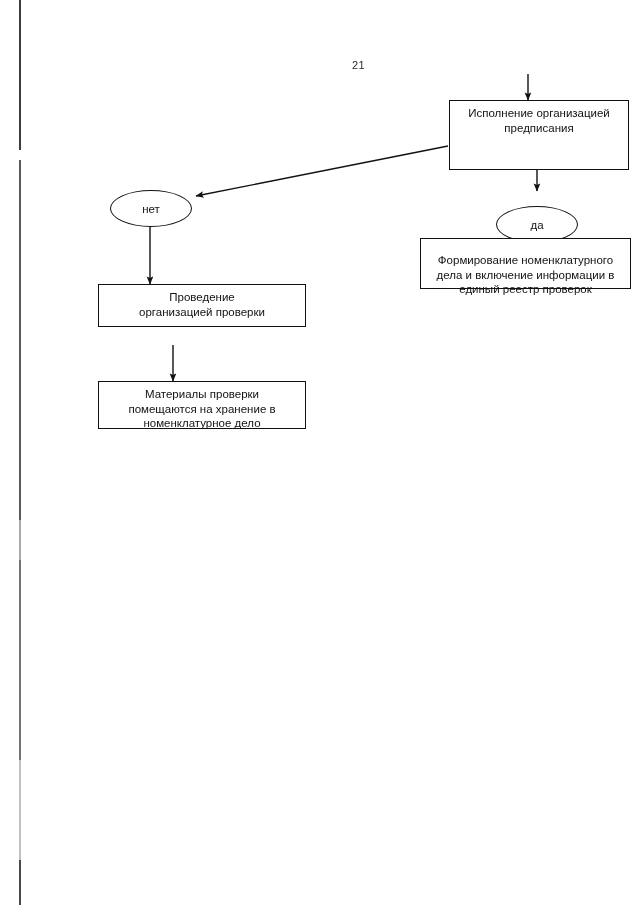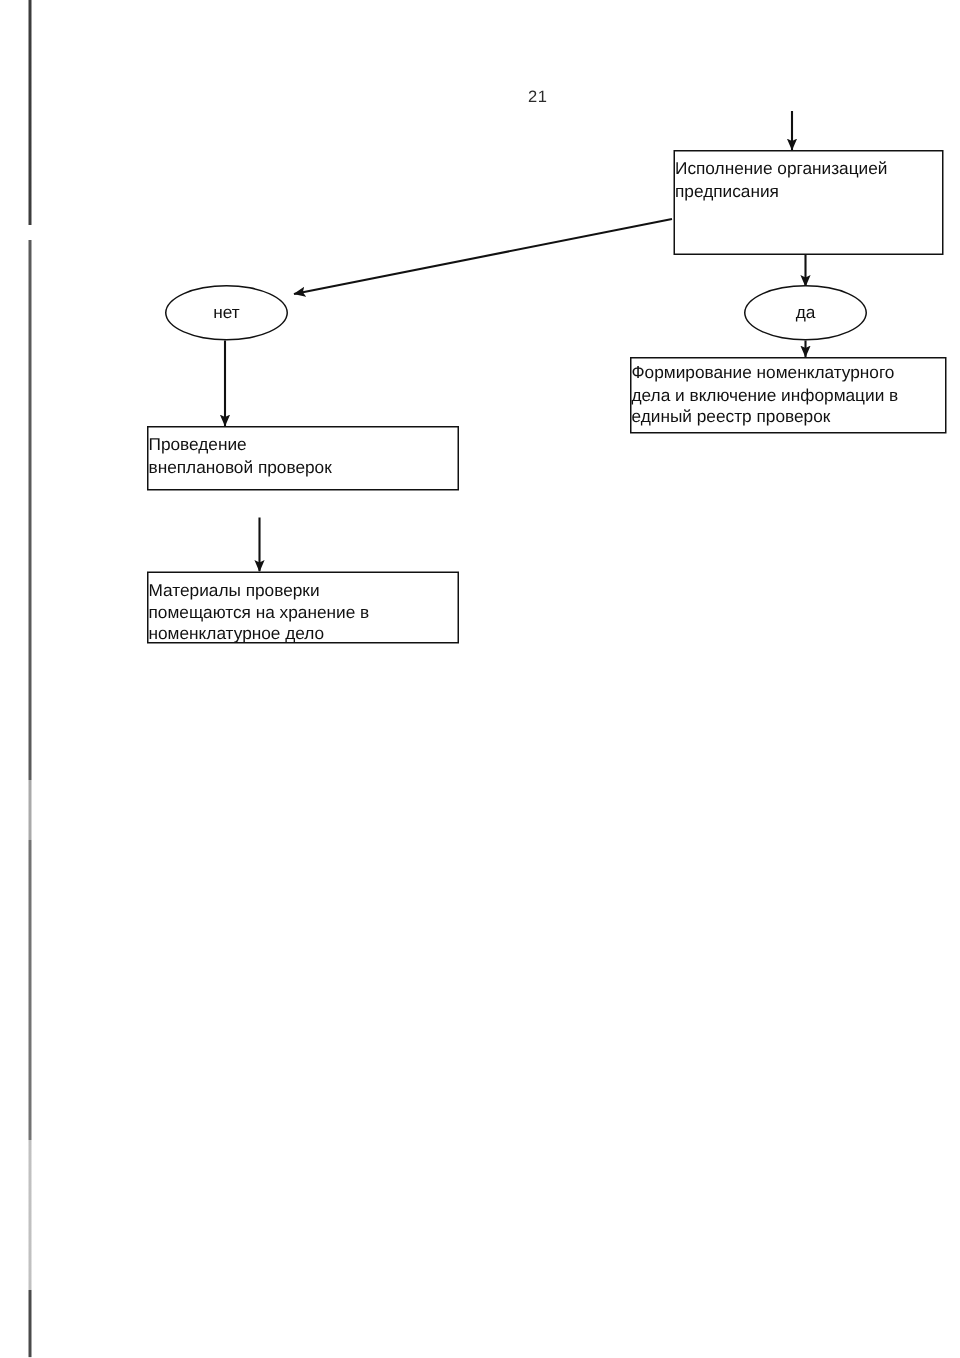--- a/index.html
+++ b/index.html
@@ -57,21 +57,21 @@
 
   
   .node-box {
     position: absolute;
     box-sizing: border-box;
     border: 1.3px solid #111111;
     background: #ffffff;
     color: #111111;
     font-size: 11.5px;
     line-height: 14.5px;
-    text-align: left;
+    text-align: center;
     padding-top: 5px;
     white-space: pre-line;
   }
 
   
   .node-ellipse {
     position: absolute;
     box-sizing: border-box;
     border: 1.3px solid #111111;
     border-radius: 50%;
@@ -132,26 +132,26 @@
     <g>
       <line x1="157" y1="345" x2="157" y2="381" stroke="#111111" stroke-width="1.4" marker-end="url(#ah)"></line>
     </g>
   </svg>
 
   <div class="node-box" style="left:433px; top:100px; width:180px; height:70px;">Исполнение организацией
 предписания</div>
 
   <div class="node-ellipse" style="left:94px; top:190px; width:82px; height:37px;">нет</div>
 
-  <div class="node-ellipse" style="left:480px; top:190px; width:82px; height:37px;">да</div>
+  <div class="node-ellipse" style="left:480px; top:206px; width:82px; height:37px;">да</div>
 
-  <div class="node-box" style="left:404px; top:238px; width:211px; height:51px; padding-top:3px;">Формирование номенклатурного
+  <div class="node-box" style="left:404px; top:238px; width:211px; height:51px; padding-top:14px;">Формирование номенклатурного
 дела и включение информации в
 единый реестр проверок</div>
 
   <div class="node-box" style="left:82px; top:284px; width:208px; height:43px; padding-top:5px;">Проведение
-внеплановой проверок</div>
+организацией проверки</div>
 
   <div class="node-box" style="left:82px; top:381px; width:208px; height:48px; padding-top:5px;">Материалы проверки
 помещаются на хранение в
 номенклатурное дело</div>
 
 </div>
 
 </body></html>

